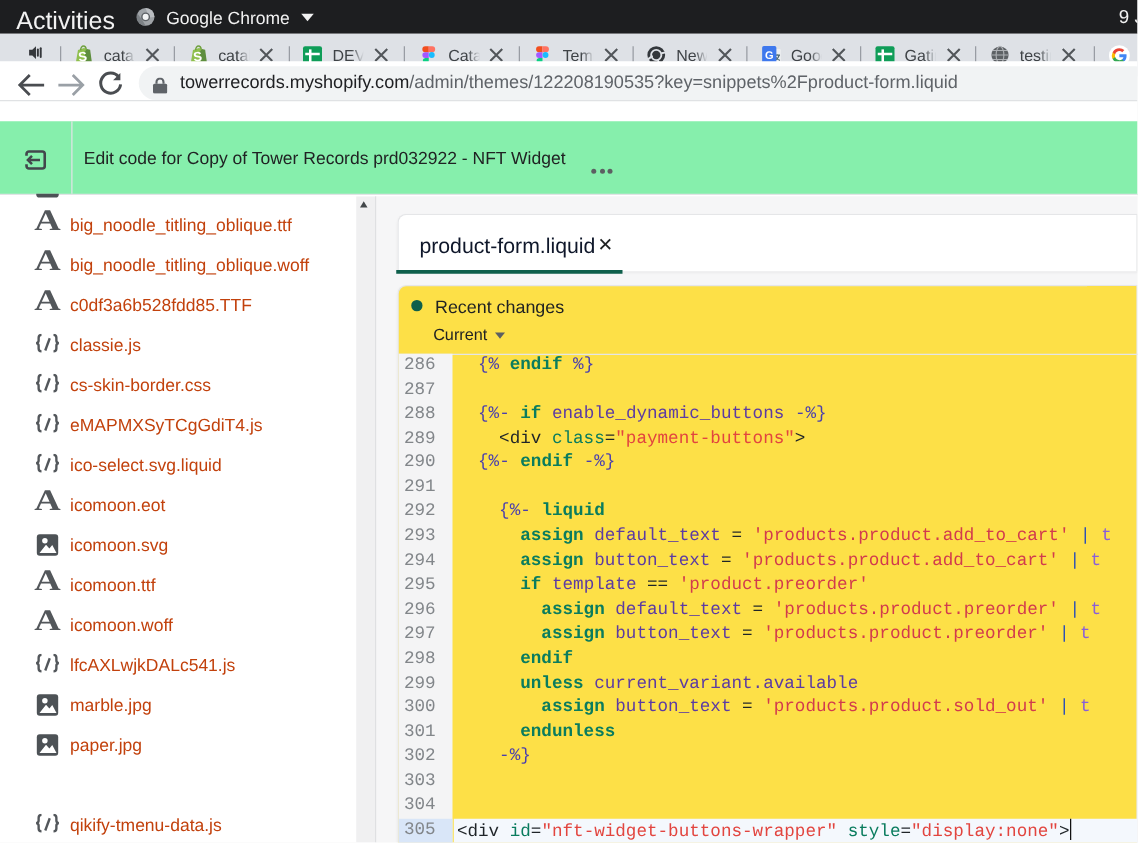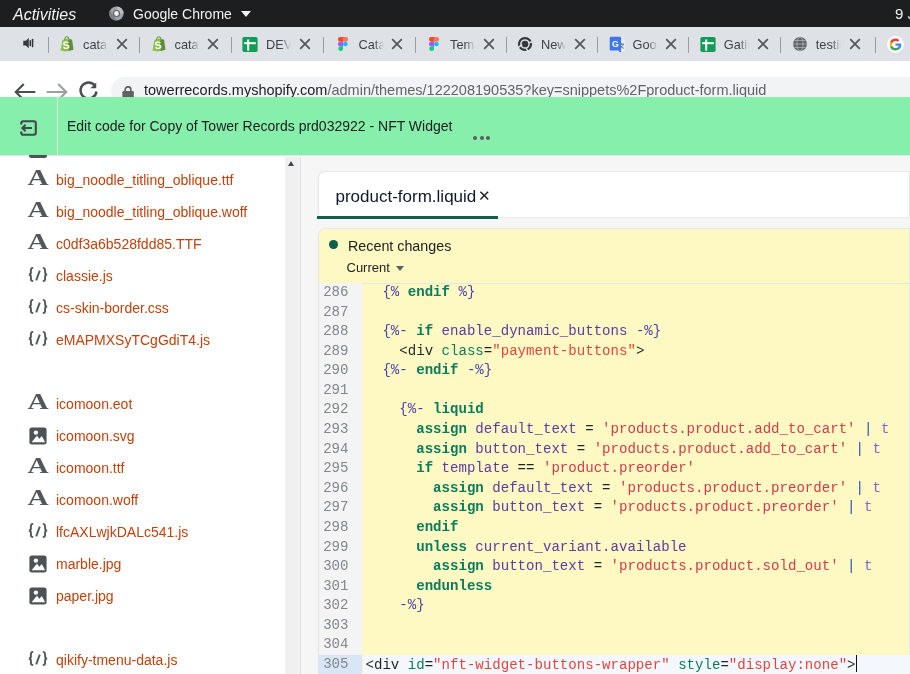--- a/index.html
+++ b/index.html
@@ -2,34 +2,34 @@
 <html><head>
 <meta charset="utf-8">
 <style>
   * { margin:0; padding:0; box-sizing:border-box; }
   html,body { width:910px; height:674px; overflow:hidden; }
   body { font-family:"Liberation Sans",sans-serif; position:relative; background:#fff; }
   .abs { position:absolute; }
 
   
   #topbar { position:absolute; left:0; top:0; width:910px; height:27px; background:#1d1e20; color:#f2f2f2; }
-  #topbar .act { position:absolute; left:13px; top:5.5px; font-size:16px;font-style:italic; }
+  #topbar .act { position:absolute; left:13px; top:5.5px; font-size:20px; }
   #topbar .appname { position:absolute; left:133px; top:6px; font-size:14px; }
   #topbar .caret { position:absolute; left:241px; top:11px; width:0; height:0; border-left:5px solid transparent; border-right:5px solid transparent; border-top:6.5px solid #f2f2f2; }
   #topbar .clock { position:absolute; left:895px; top:5px; font-size:15px; white-space:nowrap; }
 
   
   #tabstrip { position:absolute; left:0; top:27px; width:910px; height:34px; background:#dee1e6; }
   .tabsep { position:absolute; top:10px; width:1px; height:16px; background:#989ca3; }
   .tabtitle { position:absolute; top:9.5px; font-size:12.8px; color:#3f4347; white-space:nowrap; overflow:hidden; }
   .tabx { position:absolute; top:9px; width:16px; height:16px; }
   .favicon { position:absolute; top:9px; width:16px; height:16px; }
 
   
-  #urlrow { position:absolute; left:0; top:73px; width:910px; height:32px; background:#fff; border-bottom:1px solid #e0e2e4; }
+  #urlrow { position:absolute; left:0; top:49px; width:910px; height:32px; background:#fff; border-bottom:1px solid #e0e2e4; }
   #omnibox { position:absolute; left:111px; top:3.5px; width:811px; height:27px; border-radius:13.5px; background:#f1f3f4; }
   #urltext { position:absolute; left:144px; top:9px; font-size:14.5px; color:#202124; white-space:nowrap; }
   #urltext .gray { color:#5f6368; }
 
   
   #adminhdr { position:absolute; left:0; top:97px; width:910px; height:59px; background:#86efac; border-bottom:1px solid #e1e3e5; }
   #adminhdr .vsep { position:absolute; left:57px; top:0; width:1px; height:58px; background:#e1e3e5; }
   #adminhdr .title { position:absolute; left:67px; top:21px; font-size:14px; color:#202223; }
   #adminhdr .dots { position:absolute; left:473px; top:29px; }
   #adminhdr .dots i { display:inline-block; width:4px; height:4px; border-radius:50%; background:#5c5f62; margin-right:2.5px; }
@@ -45,21 +45,21 @@
   .fitem .fname { position:absolute; left:56px; top:8px; font-size:14px; color:#c2410c; white-space:nowrap; }
   .fitem .aicon { position:absolute; left:28px; top:-1.5px; font-family:"Liberation Serif",serif; font-weight:bold; font-size:24px; line-height:31px; color:#53575b; width:20px; text-align:center; transform:scaleX(1.22); }
   #sbscroll { position:absolute; left:285px; top:0; width:15px; height:517px; background:#f0f0f1; }
   #sbarrow { position:absolute; left:288.3px; top:3.9px; width:0; height:0; border-left:3.9px solid transparent; border-right:3.9px solid transparent; border-bottom:5.2px solid #43474a; }
 
   
   #tabcard { position:absolute; left:318px; top:14px; width:592px; height:46px; background:#fff; border:1px solid #e5e6e8; border-bottom:none; border-radius:7px 0 0 0; box-shadow:0 1px 2px rgba(0,0,0,0.05); }
   #tabcard .tname { position:absolute; left:16.5px; top:15px; font-size:17px; color:#0f172a; }
   #tabcard .tclose { position:absolute; left:159px; top:15px; font-size:15px; color:#202223; }
   #greenline { position:absolute; left:317px; top:59px; width:181px; height:3.2px; background:#0e5f4b; }
-  #maincard { position:absolute; left:318px; top:71px; width:592px; height:446px; background:#fef9c3; border:1px solid #e5e6e8; border-bottom:none; border-radius:7px 0 0 0; box-shadow:0 1px 2px rgba(0,0,0,0.05); }
+  #maincard { position:absolute; left:318px; top:71px; width:592px; height:446px; background:#fde047; border:1px solid #e5e6e8; border-bottom:none; border-radius:7px 0 0 0; box-shadow:0 1px 2px rgba(0,0,0,0.05); }
 
   
   #recent { position:absolute; left:0; top:0; width:592px; height:55px; border-bottom:1px solid #e4e5e7; }
   #recent .dot { position:absolute; left:10.4px; top:11.1px; width:8.8px; height:8.8px; border-radius:50%; background:#0e5f4b; }
   #recent .rc { position:absolute; left:29px; top:9px; font-size:14.3px; color:#202223; }
   #recent .cur { position:absolute; left:27.5px; top:31px; font-size:13px; color:#202223; }
   #recent .dd { position:absolute; left:77px; top:37px; width:0; height:0; border-left:4.5px solid transparent; border-right:4.5px solid transparent; border-top:5px solid #5c5f62; }
 
   
   #gutwrap { position:absolute; left:0; top:54px; width:43px; height:392px; background:#f4f4f5; }
@@ -272,20 +272,28 @@
           </svg></div>
         <div class="fname">cs-skin-border.css</div>
       </div>
       <div class="fitem" style="top: 166.5px;">
         <div class="ficon"><svg width="20" height="17" viewBox="0 0 20 17">
             <path d="M5.2 0.9C3.4 0.9 2.9 1.8 2.9 3.2v2.2c0 1.2-0.7 1.9-1.9 2.1 1.2 0.2 1.9 0.9 1.9 2.1v2.2c0 1.4 0.5 2.3 2.3 2.3" fill="none" stroke="#53575b" stroke-width="1.9"></path>
             <path d="M14.8 0.9c1.8 0 2.3 0.9 2.3 2.3v2.2c0 1.2 0.7 1.9 1.9 2.1-1.2 0.2-1.9 0.9-1.9 2.1v2.2c0 1.4-0.5 2.3-2.3 2.3" fill="none" stroke="#53575b" stroke-width="1.9"></path>
             <path d="M11.8 3.6 8.2 13.4" stroke="#53575b" stroke-width="1.9"></path>
           </svg></div>
         <div class="fname">eMAPMXSyTCgGdiT4.js</div>
+      </div>
+      <div class="fitem" style="top: 198.5px;">
+        <div class="ficon"><svg width="20" height="17" viewBox="0 0 20 17">
+            <path d="M5.2 0.9C3.4 0.9 2.9 1.8 2.9 3.2v2.2c0 1.2-0.7 1.9-1.9 2.1 1.2 0.2 1.9 0.9 1.9 2.1v2.2c0 1.4 0.5 2.3 2.3 2.3" fill="none" stroke="#53575b" stroke-width="1.9"></path>
+            <path d="M14.8 0.9c1.8 0 2.3 0.9 2.3 2.3v2.2c0 1.2 0.7 1.9 1.9 2.1-1.2 0.2-1.9 0.9-1.9 2.1v2.2c0 1.4-0.5 2.3-2.3 2.3" fill="none" stroke="#53575b" stroke-width="1.9"></path>
+            <path d="M11.8 3.6 8.2 13.4" stroke="#53575b" stroke-width="1.9"></path>
+          </svg></div>
+        <div class="fname">ico-select.svg.liquid</div>
       </div>
       <div class="fitem" style="top: 230.5px;">
         <div class="aicon">A</div>
         <div class="fname">icomoon.eot</div>
       </div>
       <div class="fitem" style="top: 262.5px;">
         <div class="iicon2"><svg width="18" height="18" viewBox="0 0 18 18">
             <rect x="0.4" y="0.4" width="17.2" height="17.2" rx="2.4" fill="#4d5256"></rect>
             <circle cx="6.9" cy="5.6" r="2.2" fill="#fff"></circle>
             <path d="M2.6 15.3l5.2-6.5 2.7 3 2.3-2.9 3.4 6.4z" fill="#fff"></path>

